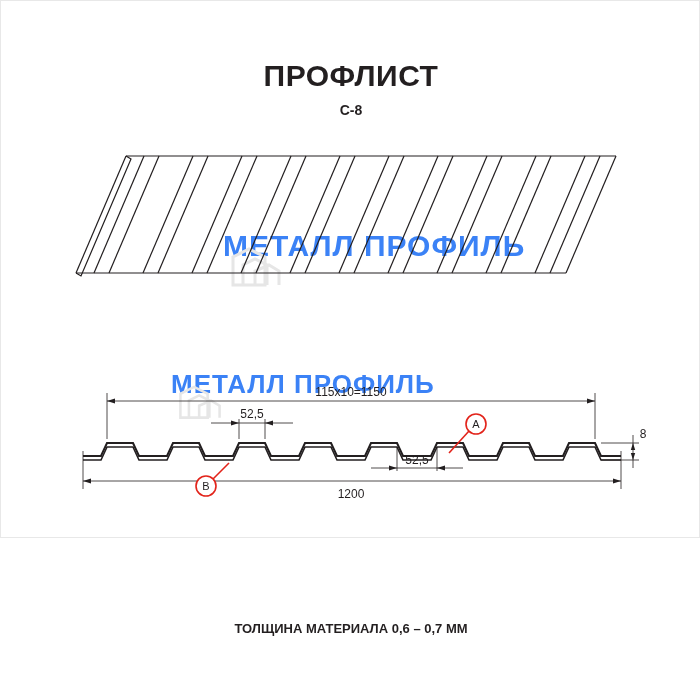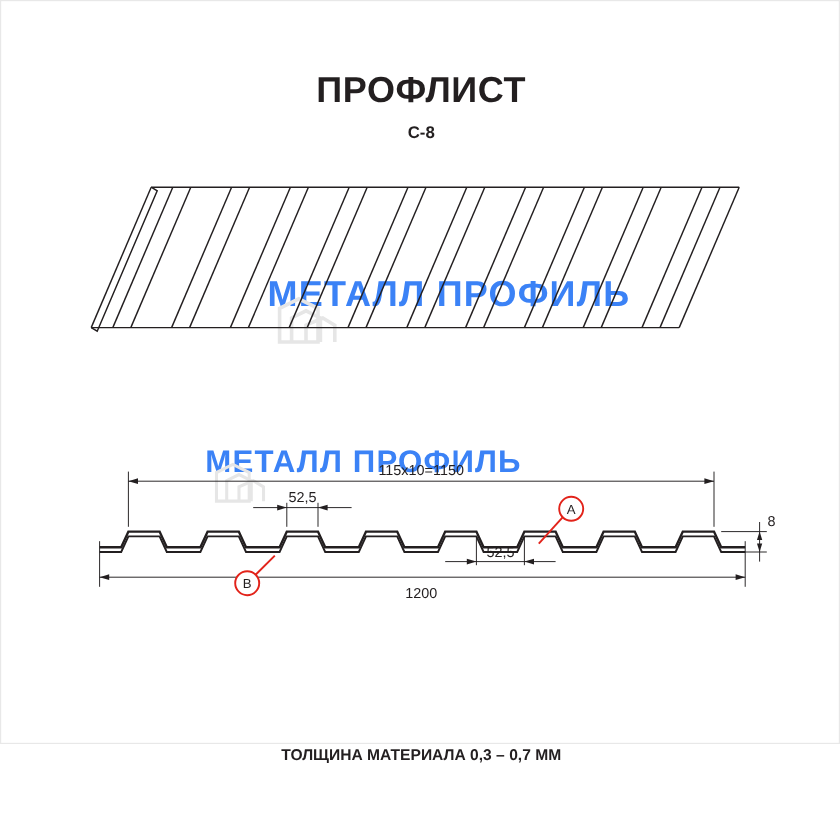--- a/index.html
+++ b/index.html
@@ -11,21 +11,21 @@
     width: 700px;
     height: 700px;
     font-family: "Liberation Sans", sans-serif;
     color: #2b2b2b;
     position: relative;
     overflow: hidden;
   }
   .page {
     position: relative;
     width: 700px;
-    height: 620px;
+    height: 538px;
     box-sizing: border-box;
     border: 1px solid #e8e8e8;
   }
   .title {
     position: absolute;
     top: 58px;
     left: 0;
     width: 700px;
     text-align: center;
     font-size: 30px;
@@ -234,15 +234,15 @@
       </g>
 
       <g>
         <path d="M168 92 L152 108" fill="none" stroke="#e2231a" stroke-width="1.6"></path>
         <circle cx="145" cy="115" r="10" fill="#ffffff" stroke="#e2231a" stroke-width="1.6"></circle>
         <text x="145" y="119" font-size="11" text-anchor="middle" fill="#231f20">B</text>
       </g>
     </svg>
   </div>
 
-  <div class="footnote">ТОЛЩИНА МАТЕРИАЛА 0,3 – 0,7 ММ</div>
+  <div class="footnote">ТОЛЩИНА МАТЕРИАЛА 0,6 – 0,7 ММ</div>
 
 </div>
 
 </body></html>

